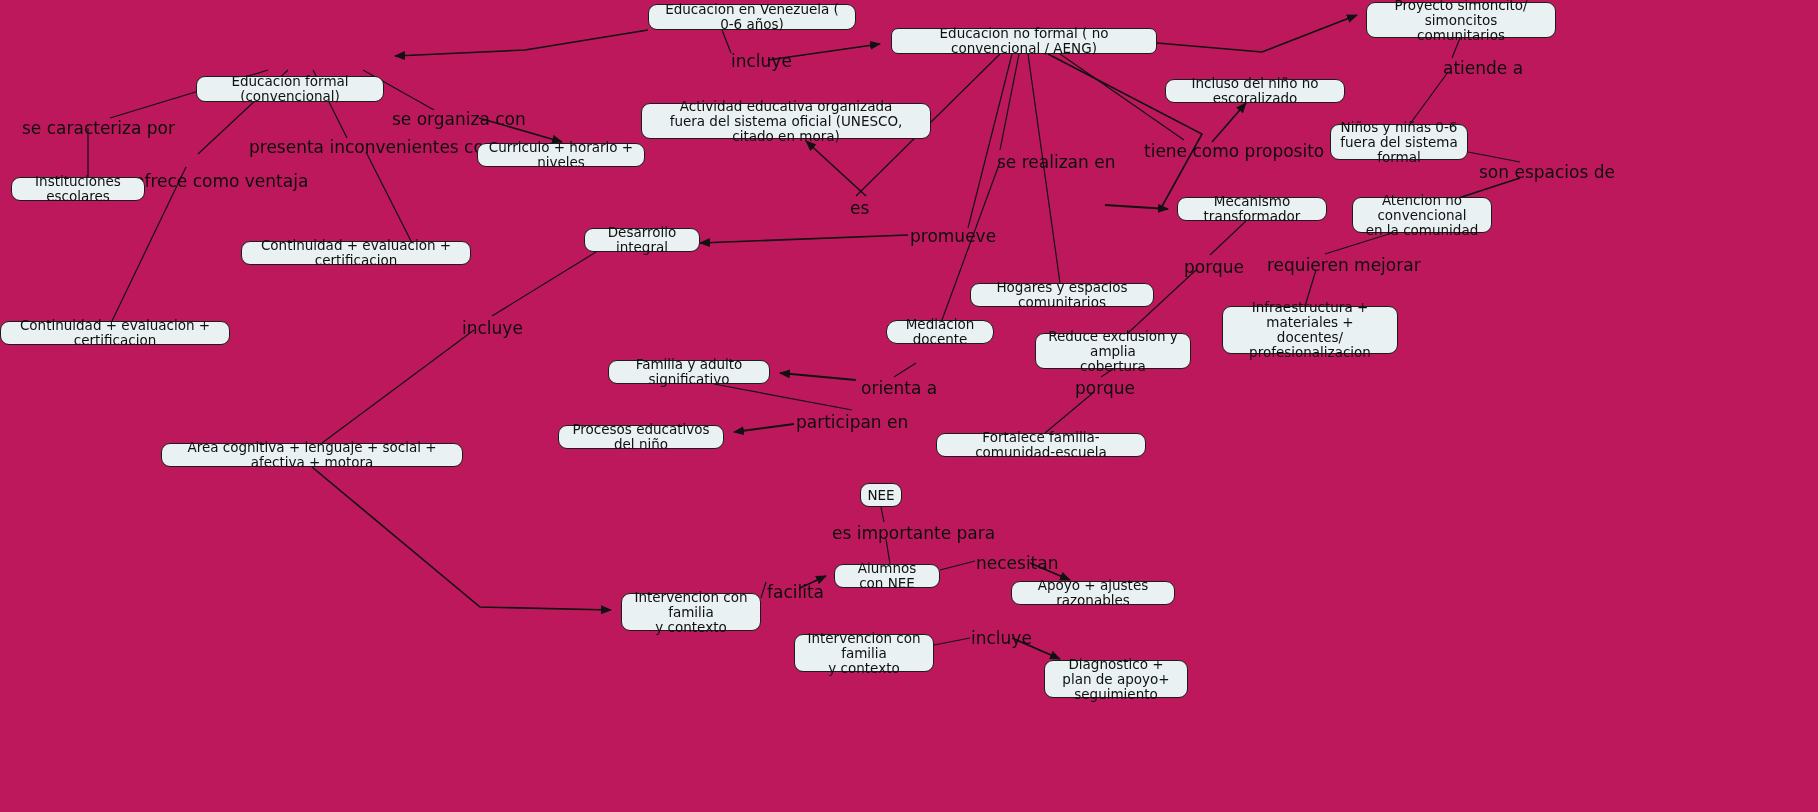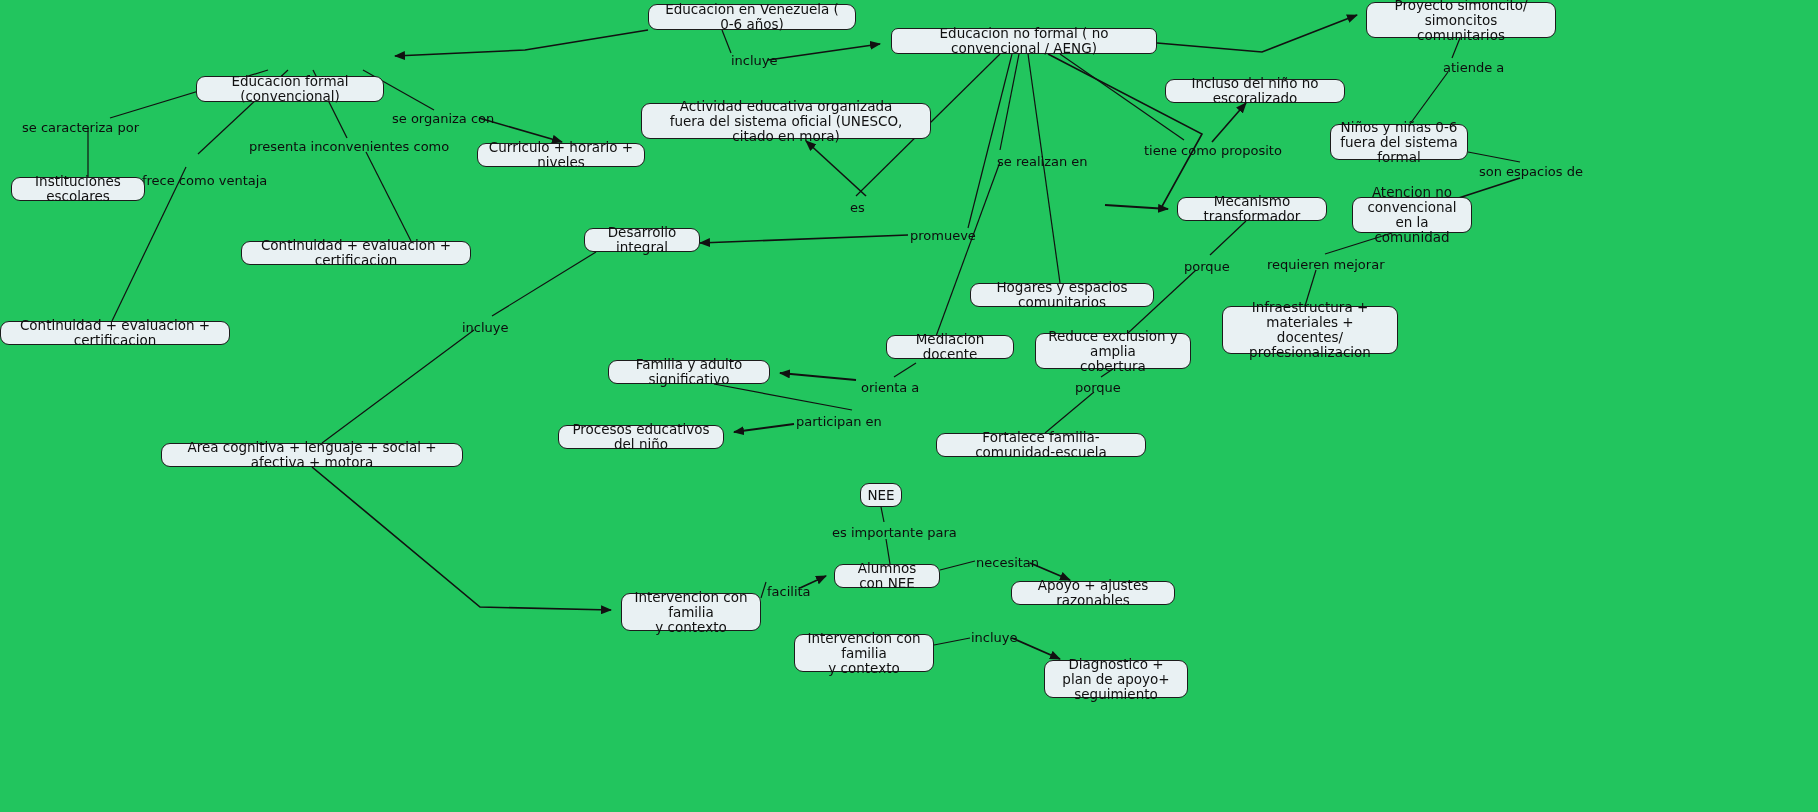--- a/index.html
+++ b/index.html
@@ -1,38 +1,38 @@
 <!DOCTYPE html>
 <html><head>
 <meta charset="utf-8">
 <style>
   html,body{margin:0;padding:0;background:#ffffff;}
   body{font-family:"DejaVu Sans","Liberation Sans",sans-serif;}
-  #canvas{position:relative;width:1818px;height:812px;overflow:hidden;background:#22c55e;}
+  #canvas{position:relative;width:1818px;height:812px;overflow:hidden;background:#be185d;}
   svg#edges{position:absolute;left:0;top:0;width:1818px;height:812px;}
   .node{
     position:absolute;
     box-sizing:border-box;
     background:#e9f1f3;
     border:1px solid #1c1c1c;
     border-radius:9px;
     color:#101010;
     font-size:13.5px;
     line-height:15px;
     display:flex;
     align-items:center;
     justify-content:center;
     text-align:center;
     padding:4px 9px;
     white-space:pre-line;
     z-index:3;
   }
   .elabel{
     position:absolute;
-    font-size:13px;
+    font-size:17px;
     line-height:14px;
     color:#0d0d0d;
     background:transparent;
     white-space:nowrap;
     z-index:2;
   }
 </style>
 </head>
 <body>
 
@@ -123,27 +123,27 @@
   <div class="node" style="left:477px;top:143px;width:168px;height:24px;">Curriculo + horario + niveles</div>
   <div class="node" style="left:641px;top:103px;width:290px;height:36px;">Actividad educativa organizada
 fuera del sistema oficial (UNESCO, citado en mora)</div>
   <div class="node" style="left:1165px;top:79px;width:180px;height:24px;">Incluso del niño no escoralizado</div>
   <div class="node" style="left:1330px;top:124px;width:138px;height:36px;">Niños y niñas 0-6
 fuera del sistema formal</div>
   <div class="node" style="left:241px;top:241px;width:230px;height:24px;">Continuidad + evaluacion + certificacion</div>
   <div class="node" style="left:0px;top:321px;width:230px;height:24px;">Continuidad + evaluacion + certificacion</div>
   <div class="node" style="left:584px;top:228px;width:116px;height:24px;">Desarrollo integral</div>
   <div class="node" style="left:1177px;top:197px;width:150px;height:24px;">Mecanismo transformador</div>
-  <div class="node" style="left:1352px;top:197px;width:120px;height:36px;">Atencion no convencional
+  <div class="node" style="left:1352px;top:197px;width:140px;height:36px;">Atencion no convencional
 en la comunidad</div>
   <div class="node" style="left:970px;top:283px;width:184px;height:24px;">Hogares y espacios comunitarios</div>
   <div class="node" style="left:1222px;top:306px;width:176px;height:48px;">Infraestructura + materiales +
 docentes/
 profesionalizacion</div>
-  <div class="node" style="left:886px;top:335px;width:128px;height:24px;">Mediacion docente</div>
+  <div class="node" style="left:886px;top:320px;width:108px;height:24px;border-radius:11px;">Mediacion docente</div>
   <div class="node" style="left:1035px;top:333px;width:156px;height:36px;">Reduce exclusion y amplia
 cobertura</div>
   <div class="node" style="left:161px;top:443px;width:302px;height:24px;">Area cognitiva + lenguaje + social + afectiva + motora</div>
   <div class="node" style="left:608px;top:360px;width:162px;height:24px;">Familia y adulto significativo</div>
   <div class="node" style="left:558px;top:425px;width:166px;height:24px;">Procesos educativos del niño</div>
   <div class="node" style="left:936px;top:433px;width:210px;height:24px;">Fortalece familia- comunidad-escuela</div>
   <div class="node" style="left:860px;top:483px;width:42px;height:24px;">NEE</div>
   <div class="node" style="left:834px;top:564px;width:106px;height:24px;">Alumnos con NEE</div>
   <div class="node" style="left:1011px;top:581px;width:164px;height:24px;">Apoyo + ajustes razonables</div>
   <div class="node" style="left:621px;top:593px;width:140px;height:38px;">Intervencion con familia

